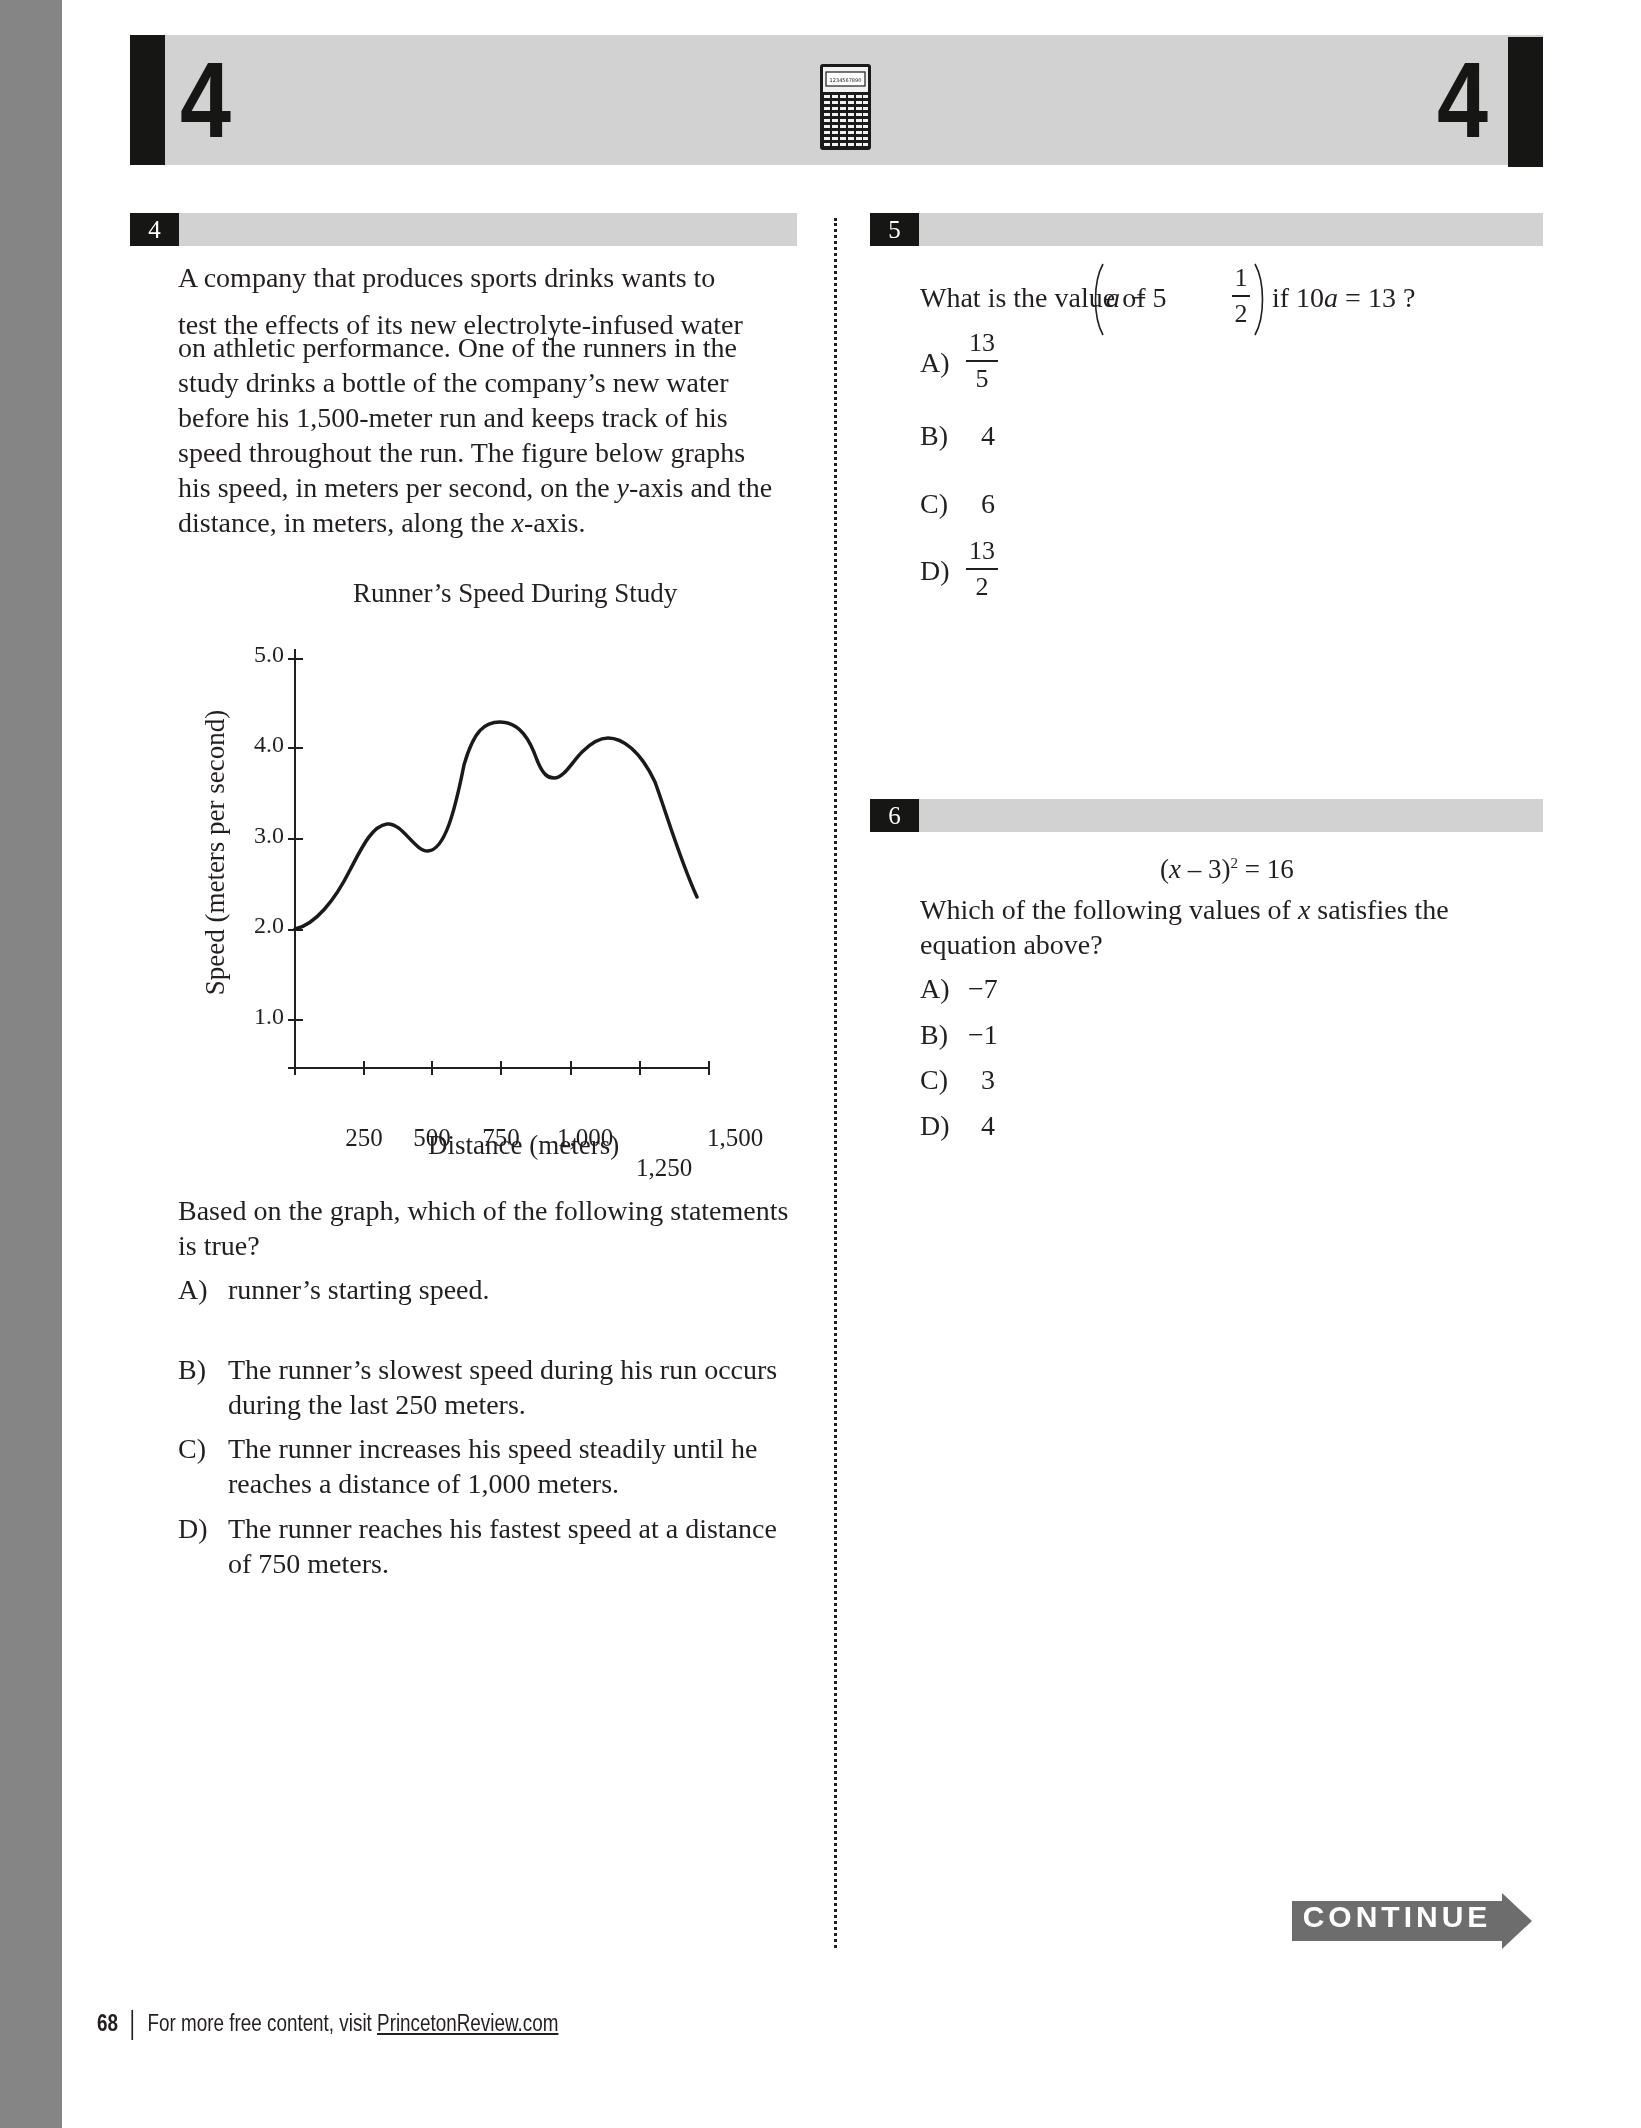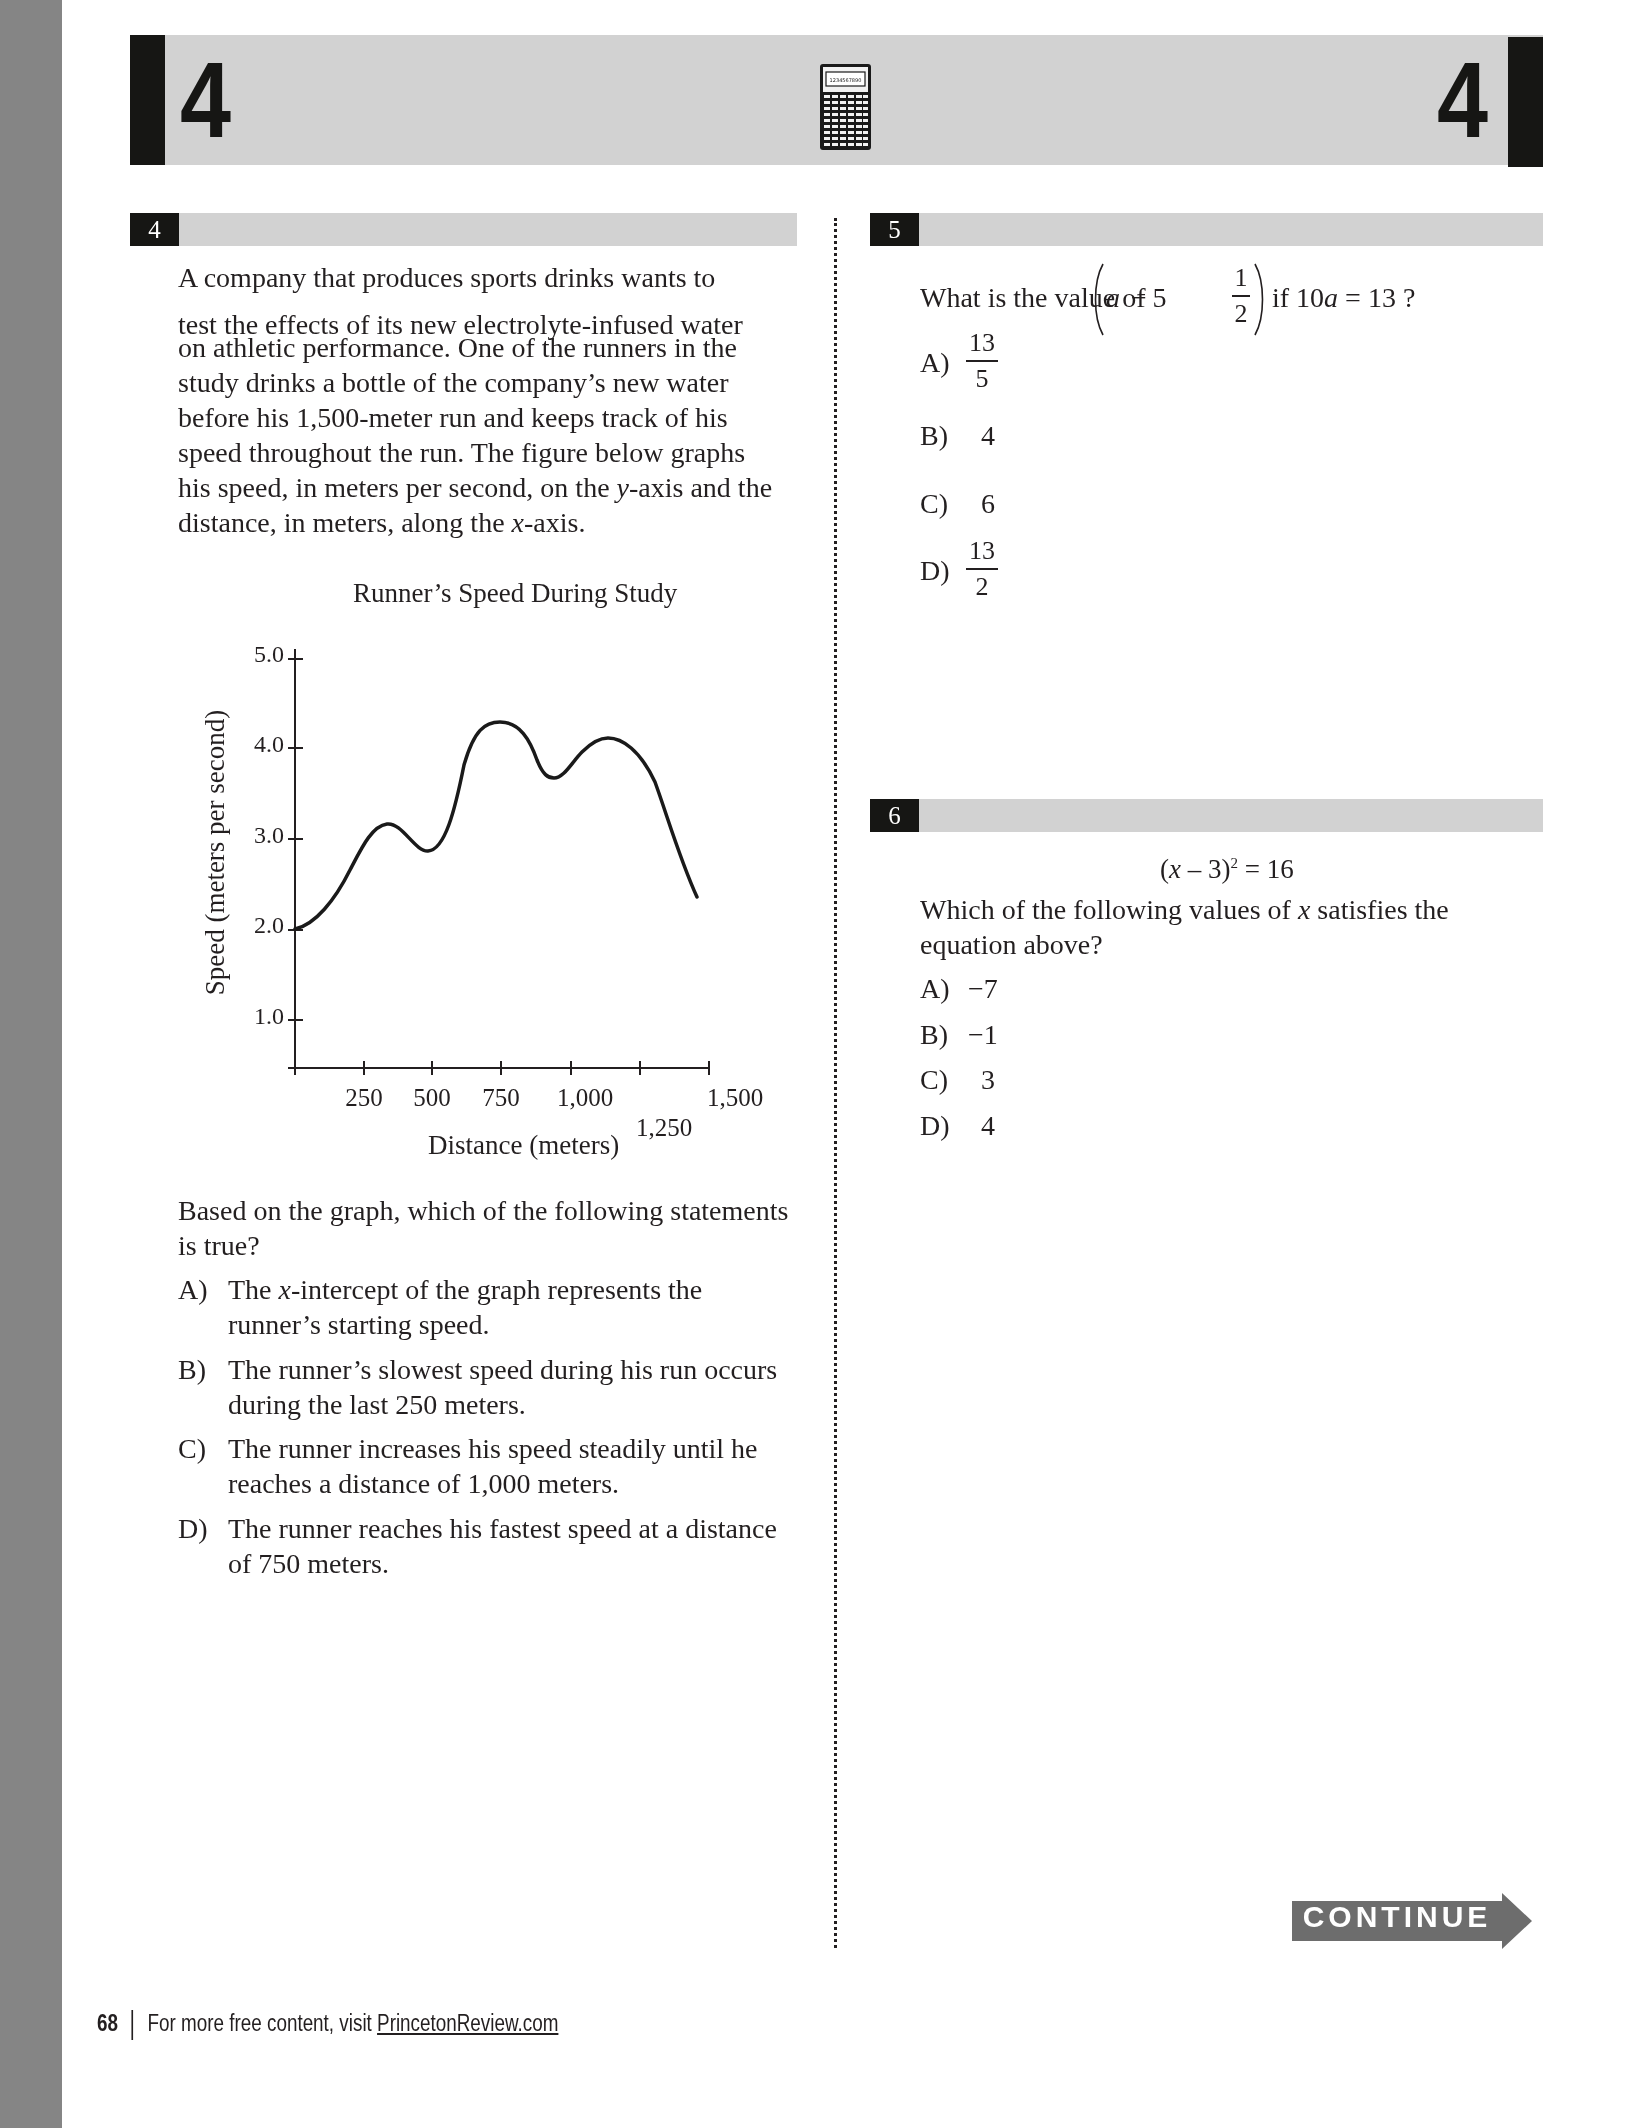--- a/index.html
+++ b/index.html
@@ -20,21 +20,21 @@
               font-size:25px; line-height:33px; text-align:center; }
   .divider { position:absolute; left:834px; top:218px; width:0; height:1730px;
              border-left:3px dotted #231f20; }
 
   .para { position:absolute; font-size:28px; line-height:35px; margin:0; }
   .para i { font-style:italic; }
   .chart-title { position:absolute; left:353px; top:578px; font-size:27px; }
   .ylabel { position:absolute; left:45px; top:837px; width:340px; font-size:27px; text-align:center;
             transform:rotate(-90deg); transform-origin:center center; }
   .ytick { position:absolute; font-size:24px; text-align:right; width:50px; }
-  .xtick { position:absolute; font-size:25px; text-align:center; width:90px; }
+  .xtick { position:absolute; font-size:25px; text-align:center; width:90px;margin-top:40px; }
   .xlabel { position:absolute; left:428px; top:1130px; font-size:27px; }
   .chart-svg { position:absolute; left:0; top:0; }
 
   .opt { position:absolute; font-size:28px; line-height:35px; }
   .opt .let { position:absolute; left:0; top:0; }
   .opt .txt { position:absolute; left:50px; top:0; width:560px; }
   .frac { position:absolute; display:flex; flex-direction:column; align-items:center; font-size:26px; line-height:30px; }
   .frac .bar { width:32px; height:2px; background:#231f20; margin:2px 0; }
 
   .continue { position:absolute; left:1292px; top:1893px; width:240px; height:56px; }
@@ -178,21 +178,20 @@
 </div>
 
 <div>
   <div class="para" style="left:178px; top:1193px;">Based on the graph, which of the following statements</div>
   <div class="para" style="left:178px; top:1228px;">is true?</div>
 </div>
 
 <div class="opt" style="left:178px; top:1272px;">
   <span class="let">A)</span>
   <div class="txt">
-    <div>The <i>x</i>-intercept of the graph represents the</div>
     <div>runner’s starting speed.</div>
   </div>
 </div>
 <div class="opt" style="left:178px; top:1352px;">
   <span class="let">B)</span>
   <div class="txt">
     <div>The runner’s slowest speed during his run occurs</div>
     <div>during the last 250 meters.</div>
   </div>
 </div>

